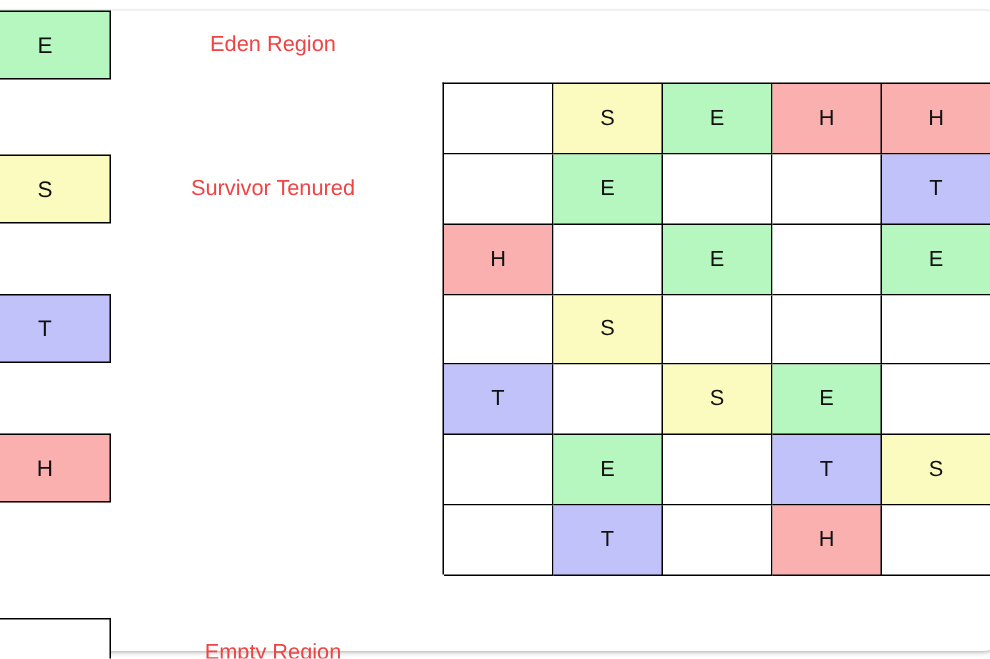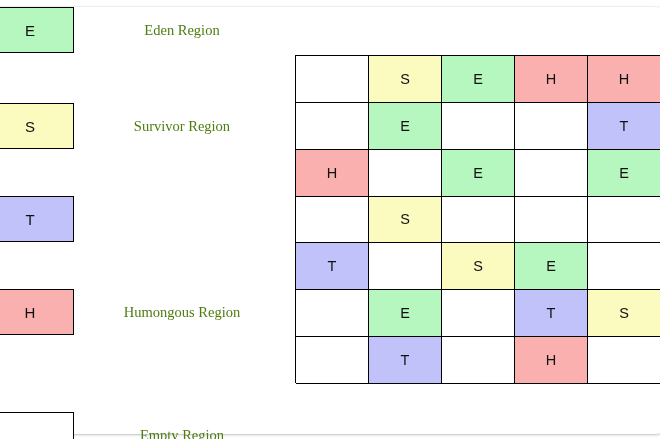--- a/index.html
+++ b/index.html
@@ -65,23 +65,22 @@
   .legend-label {
     position: absolute;
     left: 74px;
     top: 0;
     width: 216px;
     height: 46px;
     display: flex;
     align-items: center;
     justify-content: center;
     font-size: 14.5px;
-    color: #4d7c0f;
+    color: #ef4444;
     white-space: nowrap;
-    font-family: Liberation Serif, serif;
   }
 
   
   #heap-grid {
     position: absolute;
     left: 295px;
     top: 55px;
     width: 438px;
     height: 328px;
     border-top: 1.7px solid #000;
@@ -115,28 +114,27 @@
 
 <div id="card"></div>
 
 <div id="legend">
     <div class="legend-row" style="top: 7px;">
       <div class="legend-swatch eden">E</div>
       <div class="legend-label">Eden Region</div>
     </div>
     <div class="legend-row" style="top: 103px;">
       <div class="legend-swatch survivor">S</div>
-      <div class="legend-label">Survivor Region</div>
+      <div class="legend-label">Survivor Tenured</div>
     </div>
     <div class="legend-row" style="top: 196px;">
       <div class="legend-swatch tenured">T</div>
     </div>
     <div class="legend-row" style="top: 289px;">
       <div class="legend-swatch humongous">H</div>
-      <div class="legend-label">Humongous Region</div>
     </div>
     <div class="legend-row" style="top: 412px;">
       <div class="legend-swatch empty"></div>
       <div class="legend-label">Empty Region</div>
     </div>
   </div>
 
 <div id="heap-grid">
     <div class="heap-row">
       <div class="heap-cell empty"></div>

